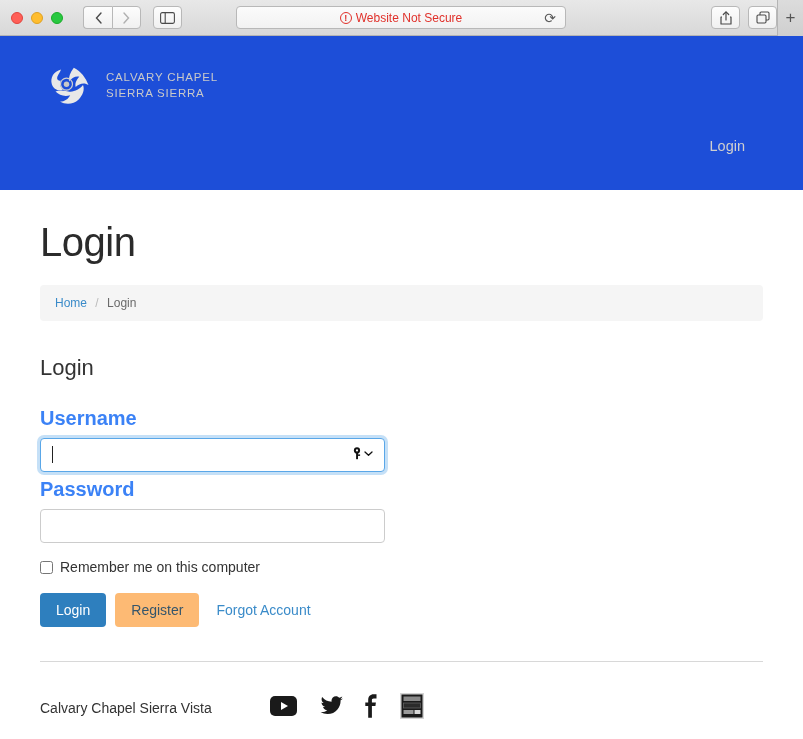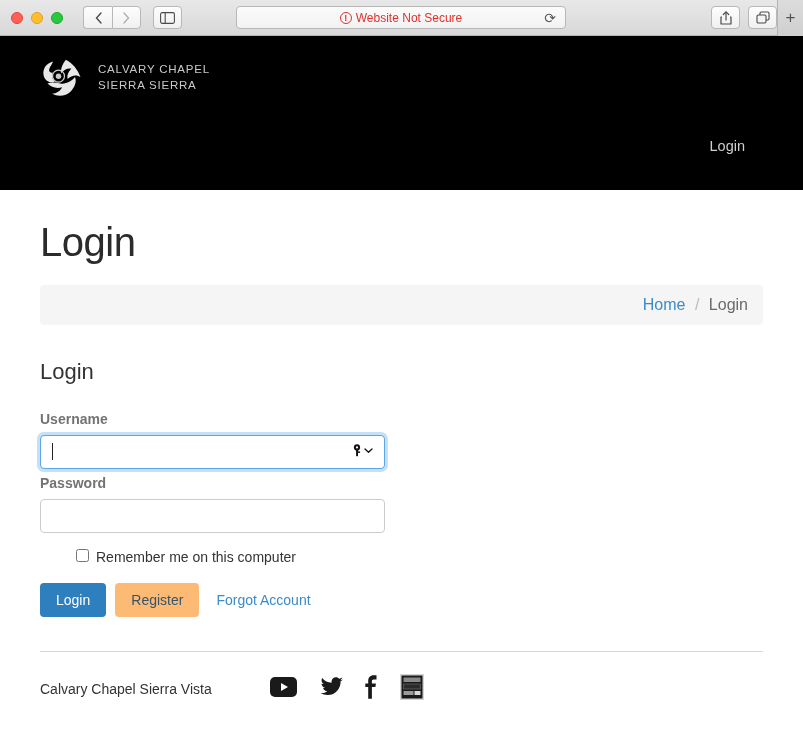--- a/index.html
+++ b/index.html
@@ -63,21 +63,21 @@
   .plus-tab {
     position: absolute; right: 0; top: 0;
     width: 26px; height: 36px;
     background: linear-gradient(#dcdcdc, #cfcfcf);
     border-left: 1px solid #b4b4b4;
     display: flex; align-items: center; justify-content: center;
     font-size: 17px; color: #555; font-weight: 300;
   }
 
   
-  .site-header { background: #000000; padding: 0; position: relative; height: 154px; }
+  .site-header { background: #1d4ed8; padding: 8px; position: relative; height: 154px; }
   .logo-area { display: flex; align-items: center; padding: 20px 0 0 40px; }
   .logo-mark { width: 48px; height: 44px; }
   .logo-text {
     margin-left: 10px;
     color: #c9c9c9;
     font-size: 11.5px;
     letter-spacing: 0.8px;
     line-height: 1.35;
   }
   .header-login {
@@ -96,22 +96,21 @@
   .page { padding: 0 40px; }
   .page-title {
     font-size: 40px; font-weight: 400; color: #2b2b2b;
     padding-top: 30px; letter-spacing: -0.5px;
   }
   .breadcrumb {
     margin-top: 20px;
     background: #f5f5f5;
     padding: 11px 15px;
     border-radius: 4px;
-    font-size: 16px;
-    text-align: right;
+    font-size: 12px;
   }
   .breadcrumb a { color: #3a8bc9; text-decoration: none; }
   .breadcrumb .sep { color: #bbb; margin: 0 5px; }
   .breadcrumb .cur { color: #6a6a6a; }
 
   .section-title {
     font-size: 22px; font-weight: 400; color: #333;
     margin-top: 34px;
   }
 
@@ -127,21 +126,21 @@
     text-align: center;
     background: #ffffff;
     border: 1px solid #d2d2d2;
     border-radius: 4px;
     font-size: 14px; color: #333;
     cursor: pointer;
     font-family: "Liberation Sans", sans-serif;
   }
 
   .field-label {
-    font-size: 14px; font-weight: bold; color: #737373;
+    font-size: 20px; font-weight: bold; color: #3b82f6;
     display: block;
   }
   .field-input {
     width: 100%;
     height: 34px;
     margin-top: 8px;
     padding: 6px 10px;
     border: 1px solid #cccccc;
     border-radius: 4px;
     font-size: 14px;
@@ -159,23 +158,22 @@
     position: absolute; left: 12px; top: 16px;
     width: 1px; height: 17px; background: #222;
   }
   .autofill-key {
     position: absolute; right: 12px; top: 17px;
     display: flex; align-items: center; gap: 1px;
   }
   .mt18 { margin-top: 6px; }
 
   .check-row {
-    display: flex; gap: 7px;
+    display: flex; align-items: center; gap: 7px;
     margin-top: 16px;
-    margin-left: 36px;
   }
   .check-row input { width: 13px; height: 13px; margin: 0; }
   .check-row label { font-size: 14px; color: #333; }
 
   .btn-row { display: flex; align-items: center; gap: 9px; margin-top: 18px; }
   .btn {
     border: none; border-radius: 4px;
     padding: 9px 16px;
     font-size: 14px;
     font-family: "Liberation Sans", sans-serif;
@@ -185,21 +183,21 @@
   .btn-secondary { background: #fdba74; color: #35556b; }
   .link-forgot {
     color: #3a8bc9; font-size: 14px; text-decoration: none; margin-left: 8px;
   }
 
   
   .footer {
     margin: 0 40px;
     border-top: 1px solid #d8d8d8;
     margin-top: 34px;
-    padding-top: 22px;
+    padding-top: 31px;
     display: flex; align-items: center;
     font-size: 14px; color: #333;
   }
   .footer-name { width: 230px; }
   .social-icons { display: flex; align-items: center; gap: 22px; }
   .footer-addr { margin-left: 70px; }
 </style>
 </head>
 <body>
 

